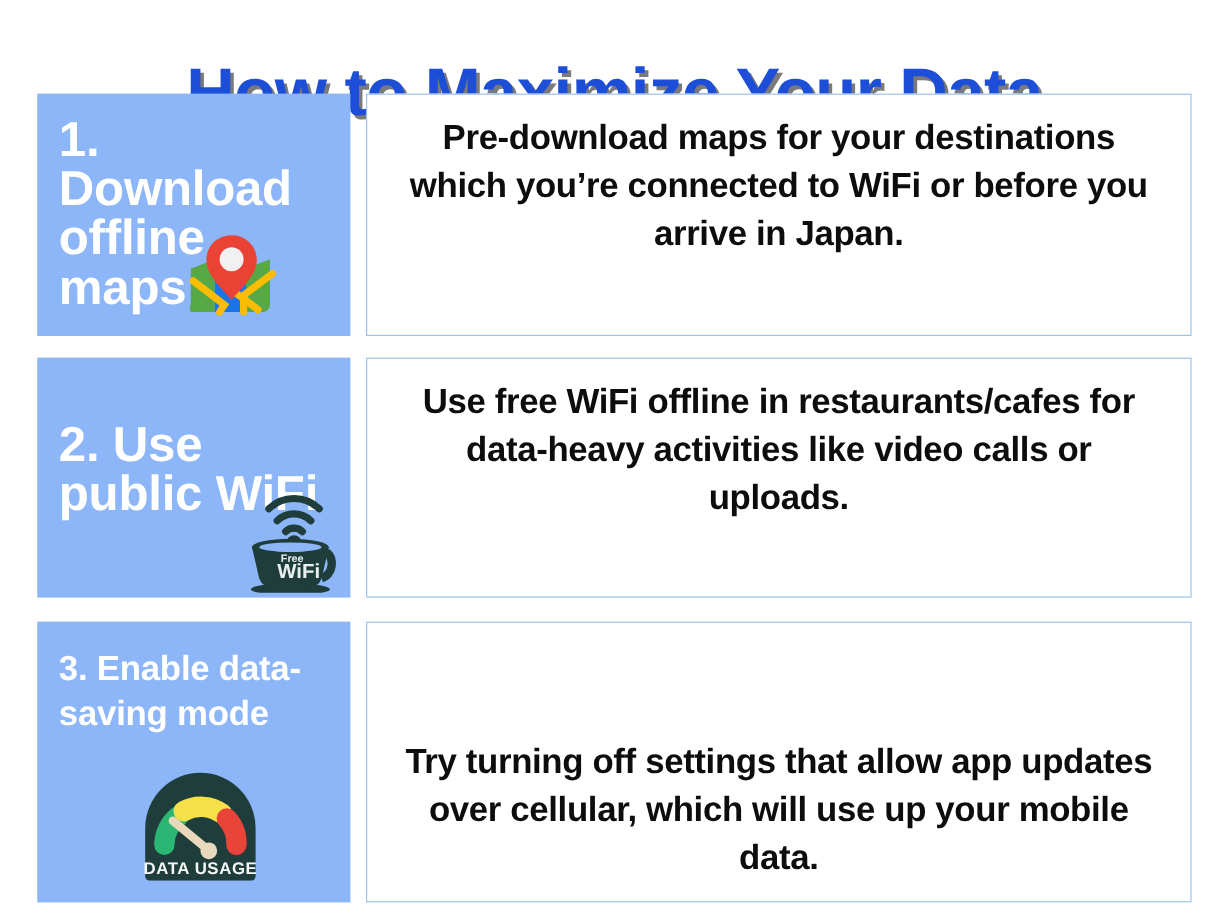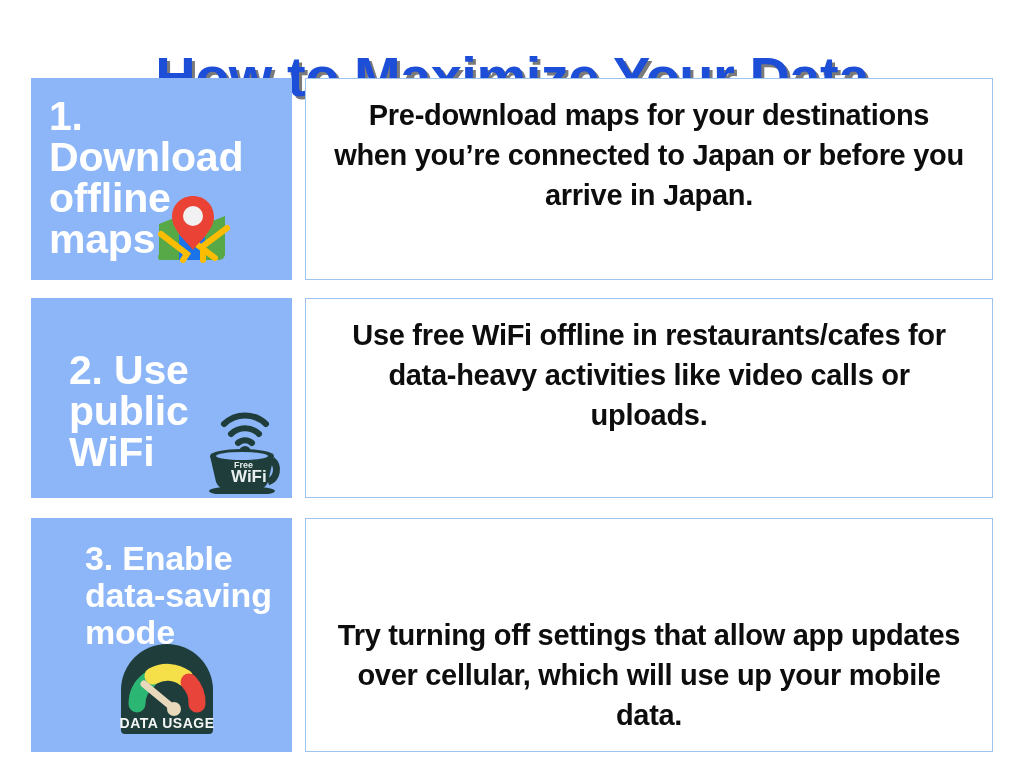--- a/index.html
+++ b/index.html
@@ -63,22 +63,22 @@
 
   .label-text {
     color: #ffffff;
     font-weight: bold;
     font-size: 41px;
     line-height: 41px;
     letter-spacing: -0.2px;
     text-align: left;
     margin: 0;
   }
-  .row-2 .label-text { padding-top: 34px; margin-left: 20px; }
-  .row-3 .label-text { font-size: 34px; line-height: 37px; padding-top: 4px; margin-left: 36px; }
+  .row-2 .label-text { padding-top: 34px; }
+  .row-3 .label-text { font-size: 29px; line-height: 37px; padding-top: 4px; }
 
   .icon-wrap {
     position: absolute;
     pointer-events: none;
   }
   .icon-maps   { left: 122px; top: 116px; }
   .icon-wifi   { left: 167px; top: 100px; }
   .icon-gauge  { left: 84px;  top: 120px; }
 
   
@@ -136,21 +136,21 @@
 
           <path d="M40 2 C28 2 19 11 19 23 C19 36 34 48 40 56 C46 48 61 36 61 23 C61 11 52 2 40 2 Z" fill="#ea4335"></path>
           <circle cx="40" cy="22" r="10" fill="#f1f1f1"></circle>
         </svg>
       </span>
     </div>
 
     <div class="gutter"></div>
 
     <div class="text-panel">
-      <p class="panel-text">Pre-download maps for your destinations when you’re connected to Japan or before you arrive in Japan.</p>
+      <p class="panel-text">Pre-download maps for your destinations which you’re connected to WiFi or before you arrive in Japan.</p>
     </div>
   </div>
 
   <div class="row row-2">
     <div class="label-cell">
       <p class="label-text">2. Use public WiFi</p>
 
       <span class="icon-wrap icon-wifi">
         <svg width="94" height="96" viewBox="0 0 94 96">
           <g fill="none" stroke="#1f3d3a" stroke-width="6" stroke-linecap="round">

